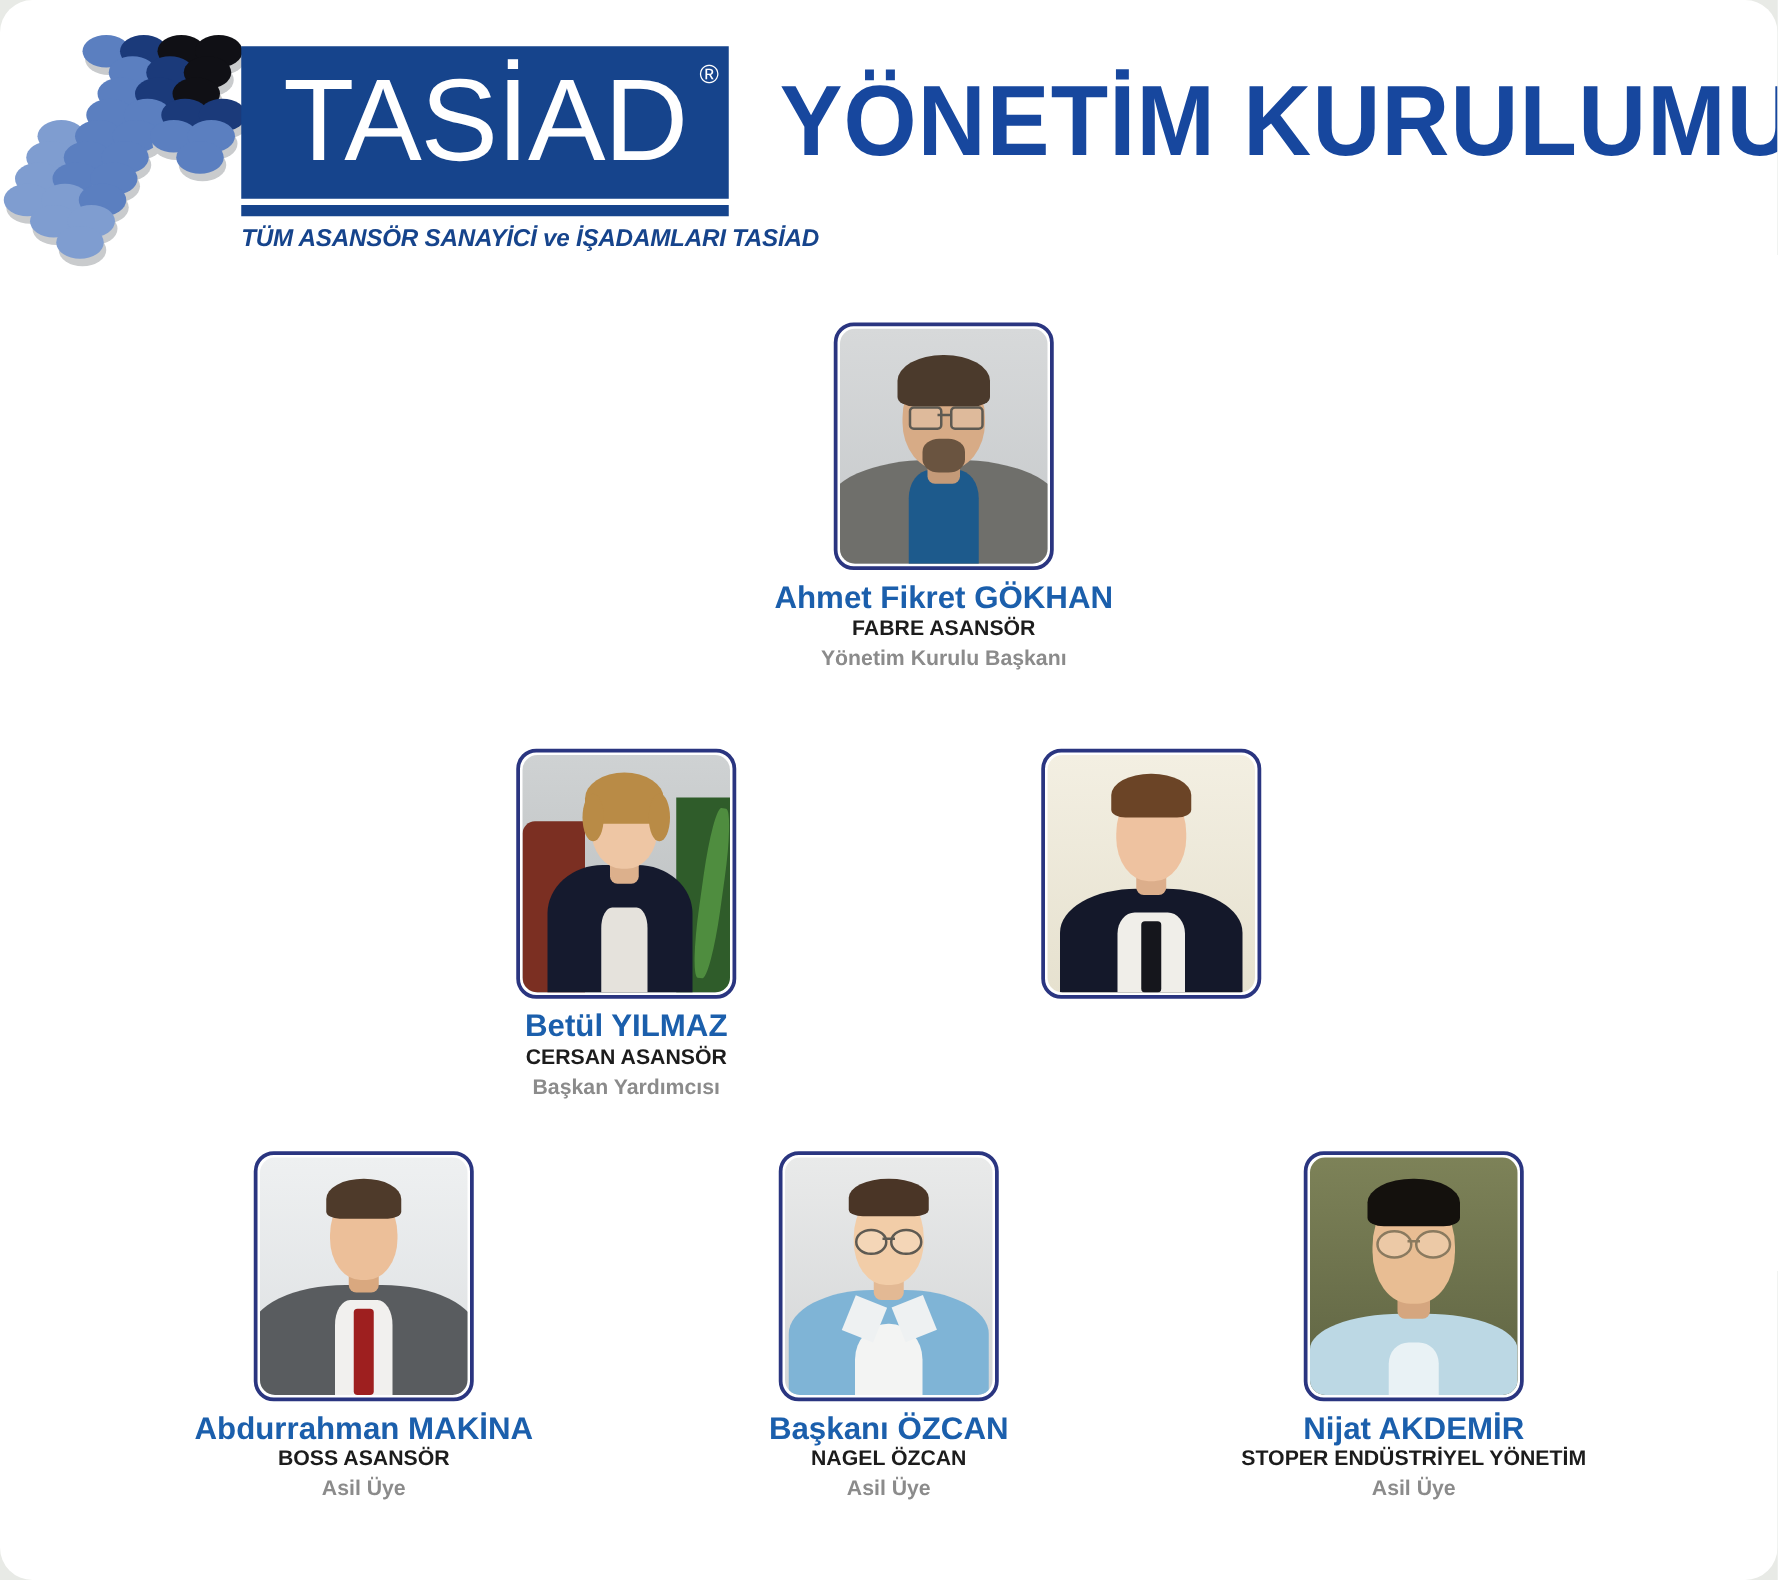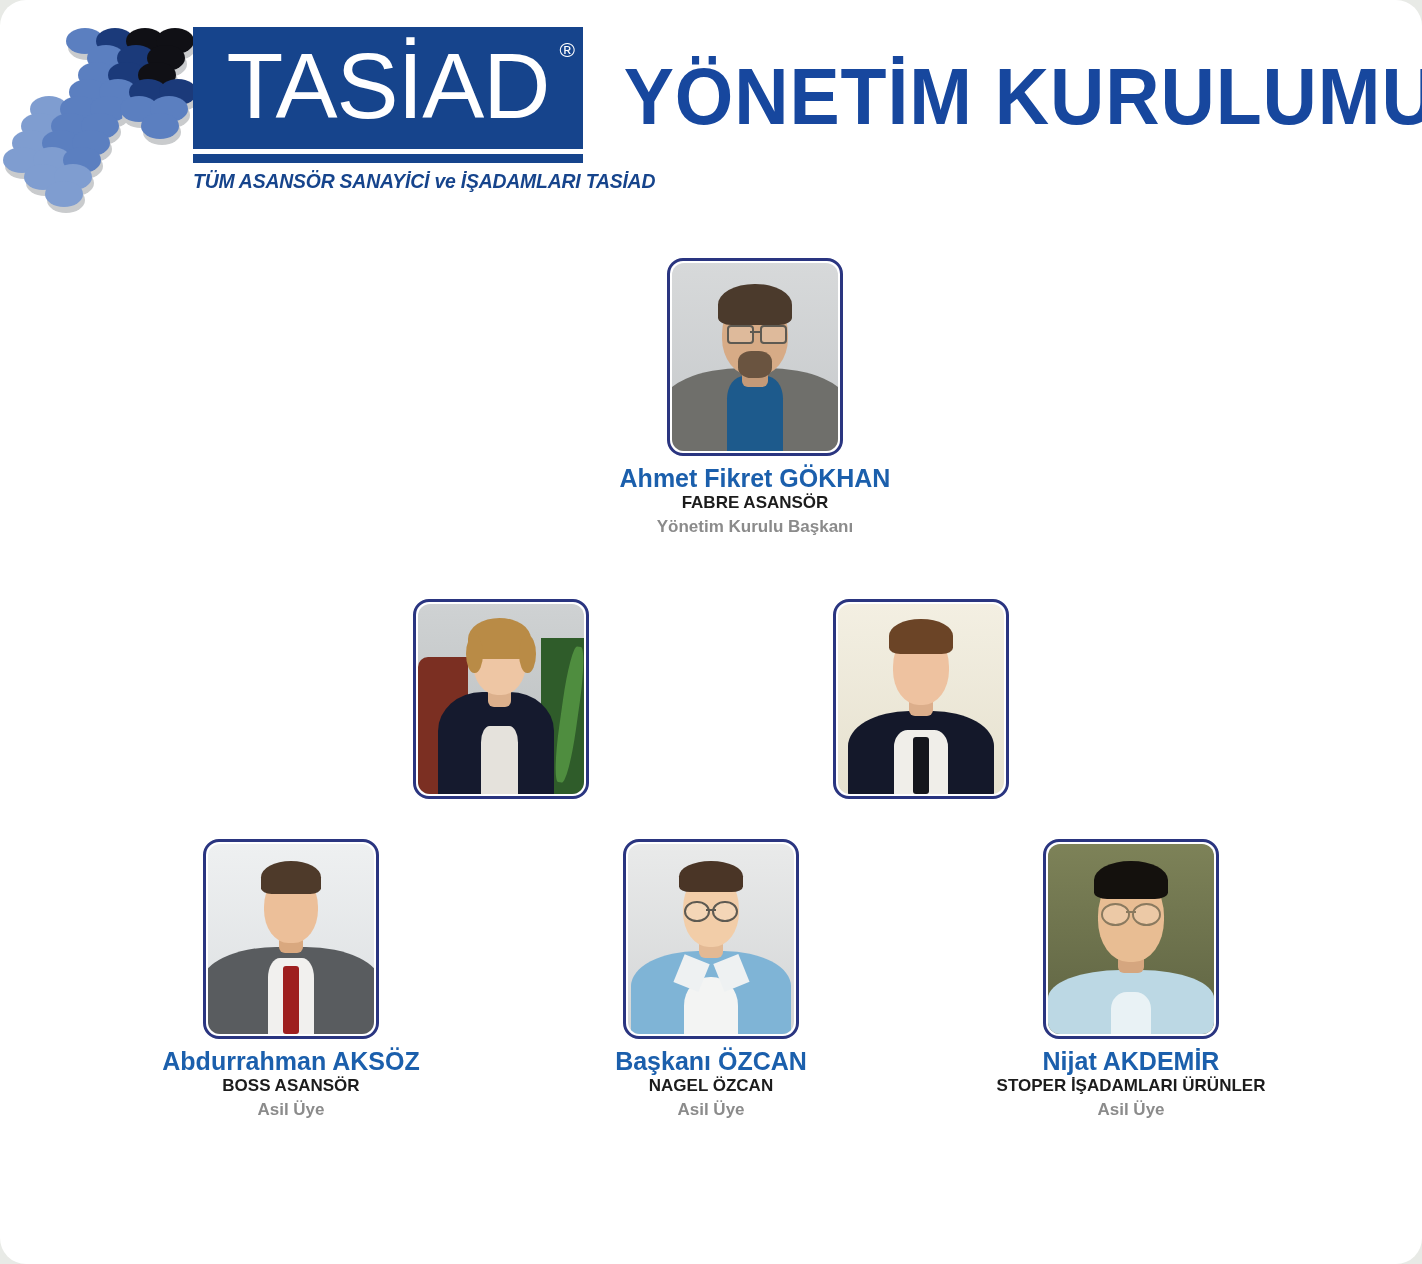--- a/index.html
+++ b/index.html
@@ -59,21 +59,21 @@
   }
   .c-lt  .top { background: #7f9dd0; }
   .c-md  .top { background: #5b7fc0; }
   .c-dk  .top { background: #1b3a7a; }
   .c-bk  .top { background: #101015; }
 
   
   #logo-wordmark {
     position: absolute;
     left: 172px;
-    top: 27px;
+    top: 37px;
     width: 450px;
     padding-left: 21px;
   }
   #tasiad-box {
     position: relative;
     width: 390px;
     height: 122px;
     background: #16448c;
     box-sizing: border-box;
   }
@@ -424,20 +424,25 @@
               <div class="torso" style="left:12%;bottom:0;width:70%;height:54%;background:#151a2e;border-radius:38% 38% 0 0;"></div>
               <div class="shirt" style="left:38%;bottom:0;width:22%;height:36%;background:#e5e2dc;border-radius:24% 24% 0 0;"></div>
               <div class="neck" style="left:42%;top:42%;width:14%;height:12%;background:#dcb08c;"></div>
               <div class="head" style="left:33%;top:12%;width:32%;height:36%;background:#eec6a4;"></div>
               <div class="hair" style="left:30%;top:7%;width:38%;height:22%;background:#b98b46;"></div>
               <div style="position:absolute;left:29%;top:16%;width:10%;height:20%;background:#b98b46;border-radius:50%;"></div>
               <div style="position:absolute;right:29%;top:16%;width:10%;height:20%;background:#b98b46;border-radius:50%;"></div>
             </div>
           </div>
         </div>
+        <div class="caption">
+          <div class="m-name">Betül YILMAZ</div>
+          <div class="m-company">CERSAN ASANSÖR</div>
+          <div class="m-role">Başkan Yardımcısı</div>
+        </div>
       </div>
 
       <div class="member">
         <div class="photo-frame size-b">
           <div class="photo bg-cream">
             <div class="fig">
               <div class="torso" style="left:6%;bottom:0;width:88%;height:44%;background:#14182a;border-radius:42% 42% 0 0;"></div>
               <div class="shirt" style="left:34%;bottom:0;width:32%;height:34%;background:#f0eee9;border-radius:26% 26% 0 0;"></div>
               <div class="tie" style="left:45%;bottom:0;width:10%;height:30%;background:#15161c;border-radius:3px;"></div>
               <div class="neck" style="left:43%;top:46%;width:14%;height:13%;background:#dcae8b;"></div>
@@ -460,21 +465,21 @@
               <div class="torso" style="left:-4%;bottom:0;width:108%;height:46%;background:#595c5f;border-radius:42% 42% 0 0;"></div>
               <div class="shirt" style="left:36%;bottom:0;width:28%;height:40%;background:#f1f0ee;border-radius:26% 26% 0 0;"></div>
               <div class="tie" style="left:45%;bottom:0;width:10%;height:36%;background:#9e1f1f;border-radius:3px;"></div>
               <div class="neck" style="left:43%;top:45%;width:14%;height:12%;background:#d9a87f;"></div>
               <div class="head" style="left:34%;top:14%;width:32%;height:38%;background:#ecbf99;"></div>
               <div class="hair" style="left:32%;top:9%;width:36%;height:17%;background:#4e3a2a;"></div>
             </div>
           </div>
         </div>
         <div class="caption">
-          <div class="m-name">Abdurrahman AKSÖZ</div>
+          <div class="m-name">Abdurrahman MAKİNA</div>
           <div class="m-company">BOSS ASANSÖR</div>
           <div class="m-role">Asil Üye</div>
         </div>
       </div>
 
       <div class="member">
         <div class="photo-frame size-b">
           <div class="photo bg-plain">
             <div class="fig">
               <div class="torso" style="left:2%;bottom:0;width:96%;height:44%;background:#7fb4d6;border-radius:42% 42% 0 0;"></div>
@@ -507,21 +512,21 @@
               <div class="head" style="left:30%;top:14%;width:40%;height:48%;background:#e8bd93;"></div>
               <div class="hair" style="left:28%;top:9%;width:44%;height:20%;background:#14110d;"></div>
               <div class="lens" style="left:32%;top:31%;width:15%;height:10%;border-radius:50%;border-color:#8a7a5f;"></div>
               <div class="lens" style="right:32%;top:31%;width:15%;height:10%;border-radius:50%;border-color:#8a7a5f;"></div>
               <div class="bridge" style="left:47%;top:35%;width:6%;background:#8a7a5f;"></div>
             </div>
           </div>
         </div>
         <div class="caption">
           <div class="m-name">Nijat AKDEMİR</div>
-          <div class="m-company">STOPER İŞADAMLARI ÜRÜNLER</div>
+          <div class="m-company">STOPER ENDÜSTRİYEL YÖNETİM</div>
           <div class="m-role">Asil Üye</div>
         </div>
       </div>
 
     </div>
 
   </div>
 </div>
 
 </body></html>

